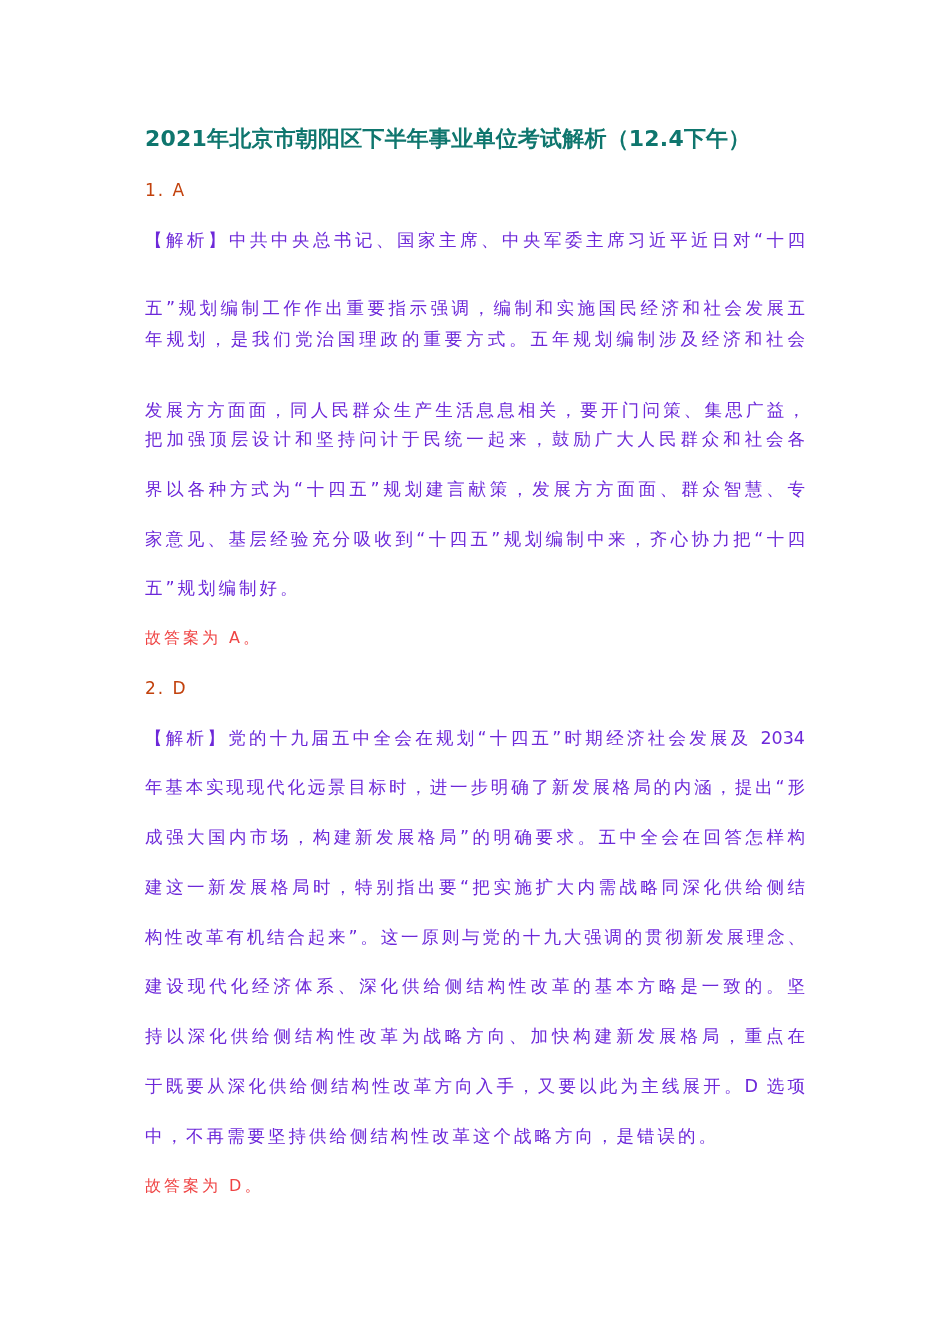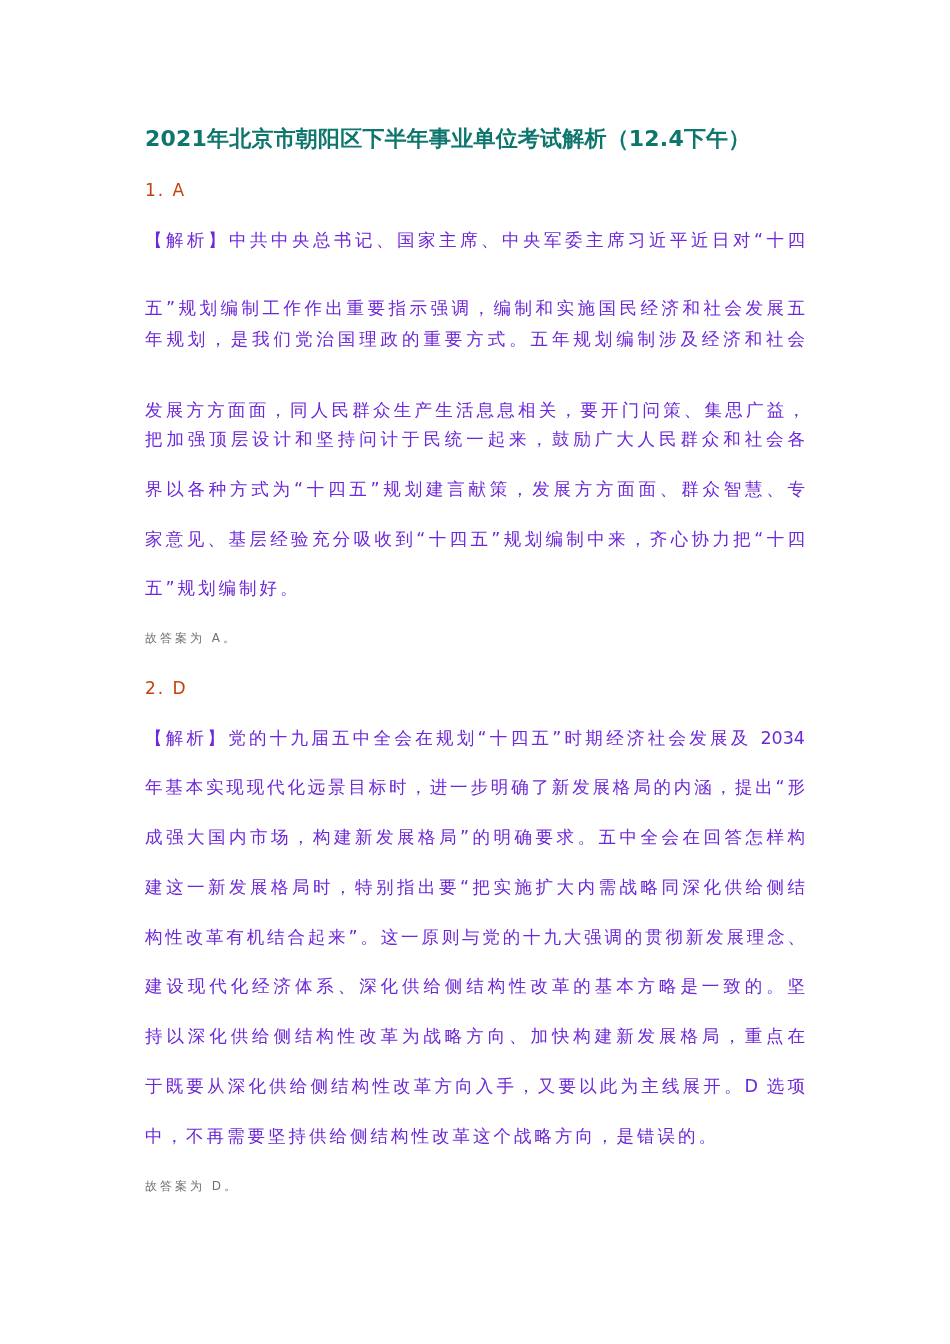--- a/index.html
+++ b/index.html
@@ -52,23 +52,23 @@
       position: absolute;
       left: 0;
       font-size: 17px;
       line-height: 24px;
       color: #c2410c;
       letter-spacing: 2px;
     }
     .answer {
       position: absolute;
       left: 0;
-      font-size: 12px;
+      font-size: 16px;
       line-height: 24px;
-      color: #737373;
+      color: #ef4444;
       letter-spacing: 3px;
     }
   </style>
 </head>
 <body>
 
 <div class="page">
 
   <div class="title">2021年北京市朝阳区下半年事业单位考试解析（12.4下午）</div>
 

